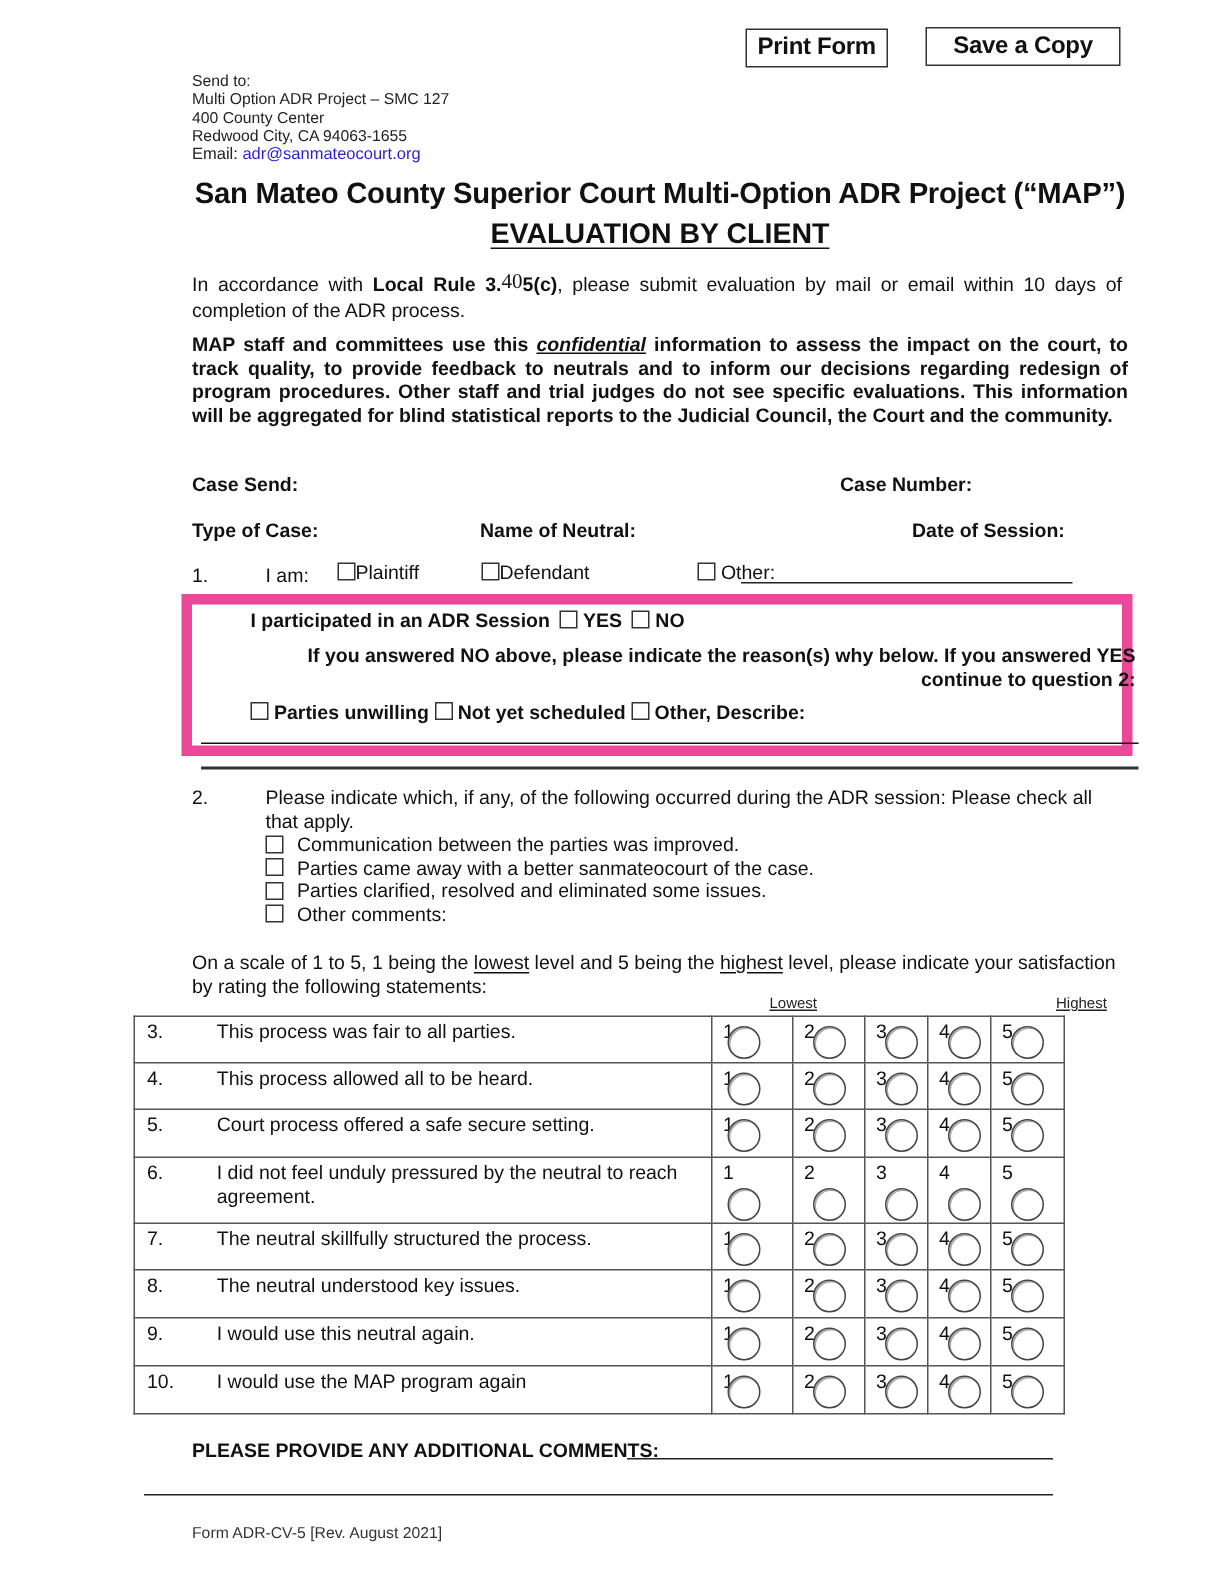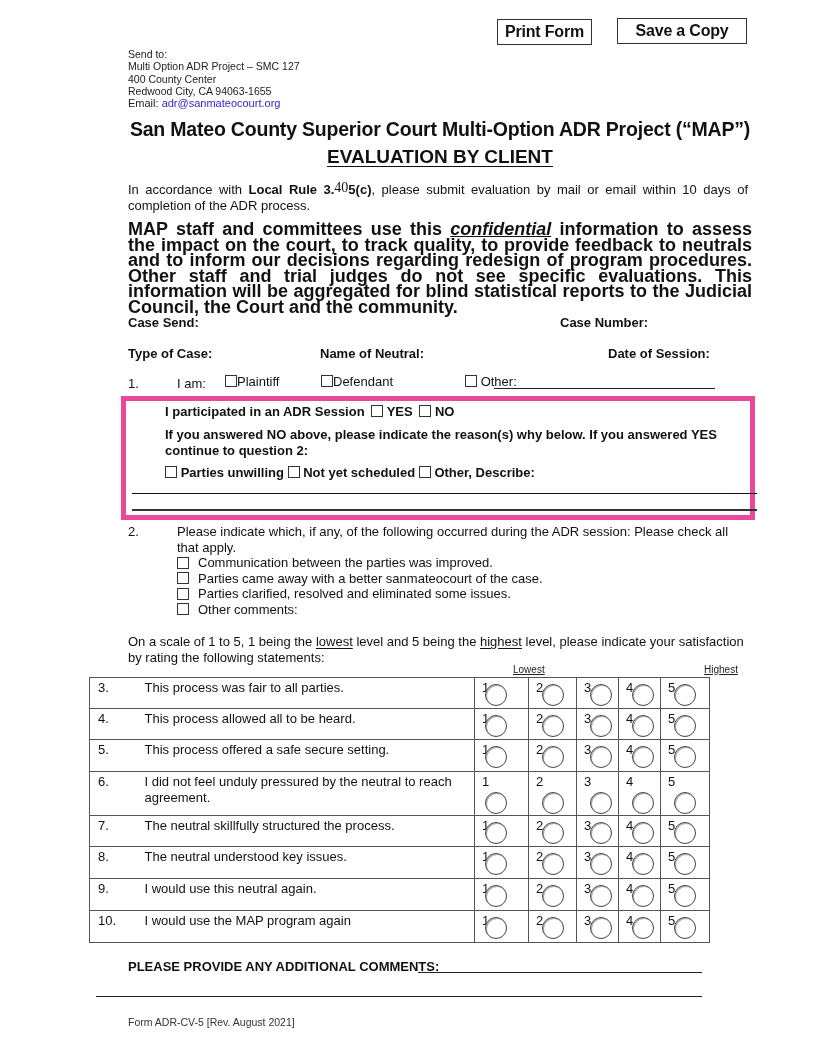--- a/index.html
+++ b/index.html
@@ -12,27 +12,27 @@
     color: #111; display: flex; align-items: center; justify-content: center;
     cursor: pointer; letter-spacing: -0.2px;
   }
   .sendto { left: 96px; top: 48px; font-size: 10.5px; line-height: 12.3px; color: #222; }
   .sendto .email-link { color: #2a1fd1; }
   .title { left: 0; width: 816px; top: 118px; text-align: center; font-size: 19.5px; font-weight: bold; letter-spacing: -0.2px; }
   .subtitle { left: 0; width: 816px; top: 146px; text-align: center; font-size: 19px; font-weight: bold; }
   .subtitle span { text-decoration: underline; text-underline-offset: 3px; }
   .para1 { left: 96px; width: 620px; top: 182px; font-size: 13px; line-height: 16px; text-align: justify; }
   .para1 .sup { font-size: 14px; position: relative; top: -2px; font-family: "Liberation Serif", serif; }
-  .para2 { left: 96px; width: 624px; top: 222px; font-size: 18px; line-height: 15.6px; font-weight: bold; text-align: justify; }
+  .para2 { left: 96px; width: 624px; top: 222px; font-size: 13px; line-height: 15.6px; font-weight: bold; text-align: justify; }
   .para2 i { text-decoration: underline; font-style: italic; }
   .lbl { font-size: 13px; font-weight: bold; }
   .plain { font-size: 13px; }
   .cb { display: inline-block; width: 12px; height: 12px; border: 1px solid #333; background: #fff; vertical-align: -1px; cursor: pointer; }
   .fill-line { position: absolute; border-bottom: 1px solid #222; height: 0; }
-  .adr-box { left: 89px; top: 396px; width: 634px; height: 124px; border: 5px solid #ec4899; }
+  .adr-box { left: 89px; top: 396px; width: 634px; height: 108px; border: 7px solid #ec4899; text-align: right; }
   .q2 { left: 96px; top: 524px; width: 624px; font-size: 13px; line-height: 15.5px; }
   .q2 .items { margin-left: 49px; }
   .q2 .item { display: flex; align-items: center; height: 15.5px; }
   .q2 .item .cb { margin-right: 9px; }
   .scale-intro { left: 96px; top: 634px; width: 624px; font-size: 13px; line-height: 16px; }
   .scale-intro u { text-underline-offset: 2px; }
   .lowhigh { font-size: 10px; top: 664px; color: #222; }
   .rating-table { position: absolute; left: 89px; top: 677px; border-collapse: collapse; }
   .rating-table td { border: 1px solid #555; vertical-align: top; font-size: 13px; }
   .rating-table td.num { width: 50px; padding: 2px 0 0 8px; border-right: none; }
@@ -183,21 +183,21 @@
           <span class="n">4</span>
           <span class="radio" style="left: 13px; top: 6px;"></span>
         </td>
         <td class="opt" style="width: 49px;">
           <span class="n">5</span>
           <span class="radio" style="left: 13px; top: 6px;"></span>
         </td>
       </tr>
       <tr style="height: 32px;">
         <td class="num">5.</td>
-        <td class="stmt">This process offered a safe secure setting.</td>
+        <td class="stmt">Court process offered a safe secure setting.</td>
         <td class="opt" style="width: 54px;">
           <span class="n">1</span>
           <span class="radio" style="left: 10px; top: 6px;"></span>
         </td>
         <td class="opt" style="width: 48px;">
           <span class="n">2</span>
           <span class="radio" style="left: 13px; top: 6px;"></span>
         </td>
         <td class="opt" style="width: 42px;">
           <span class="n">3</span>

